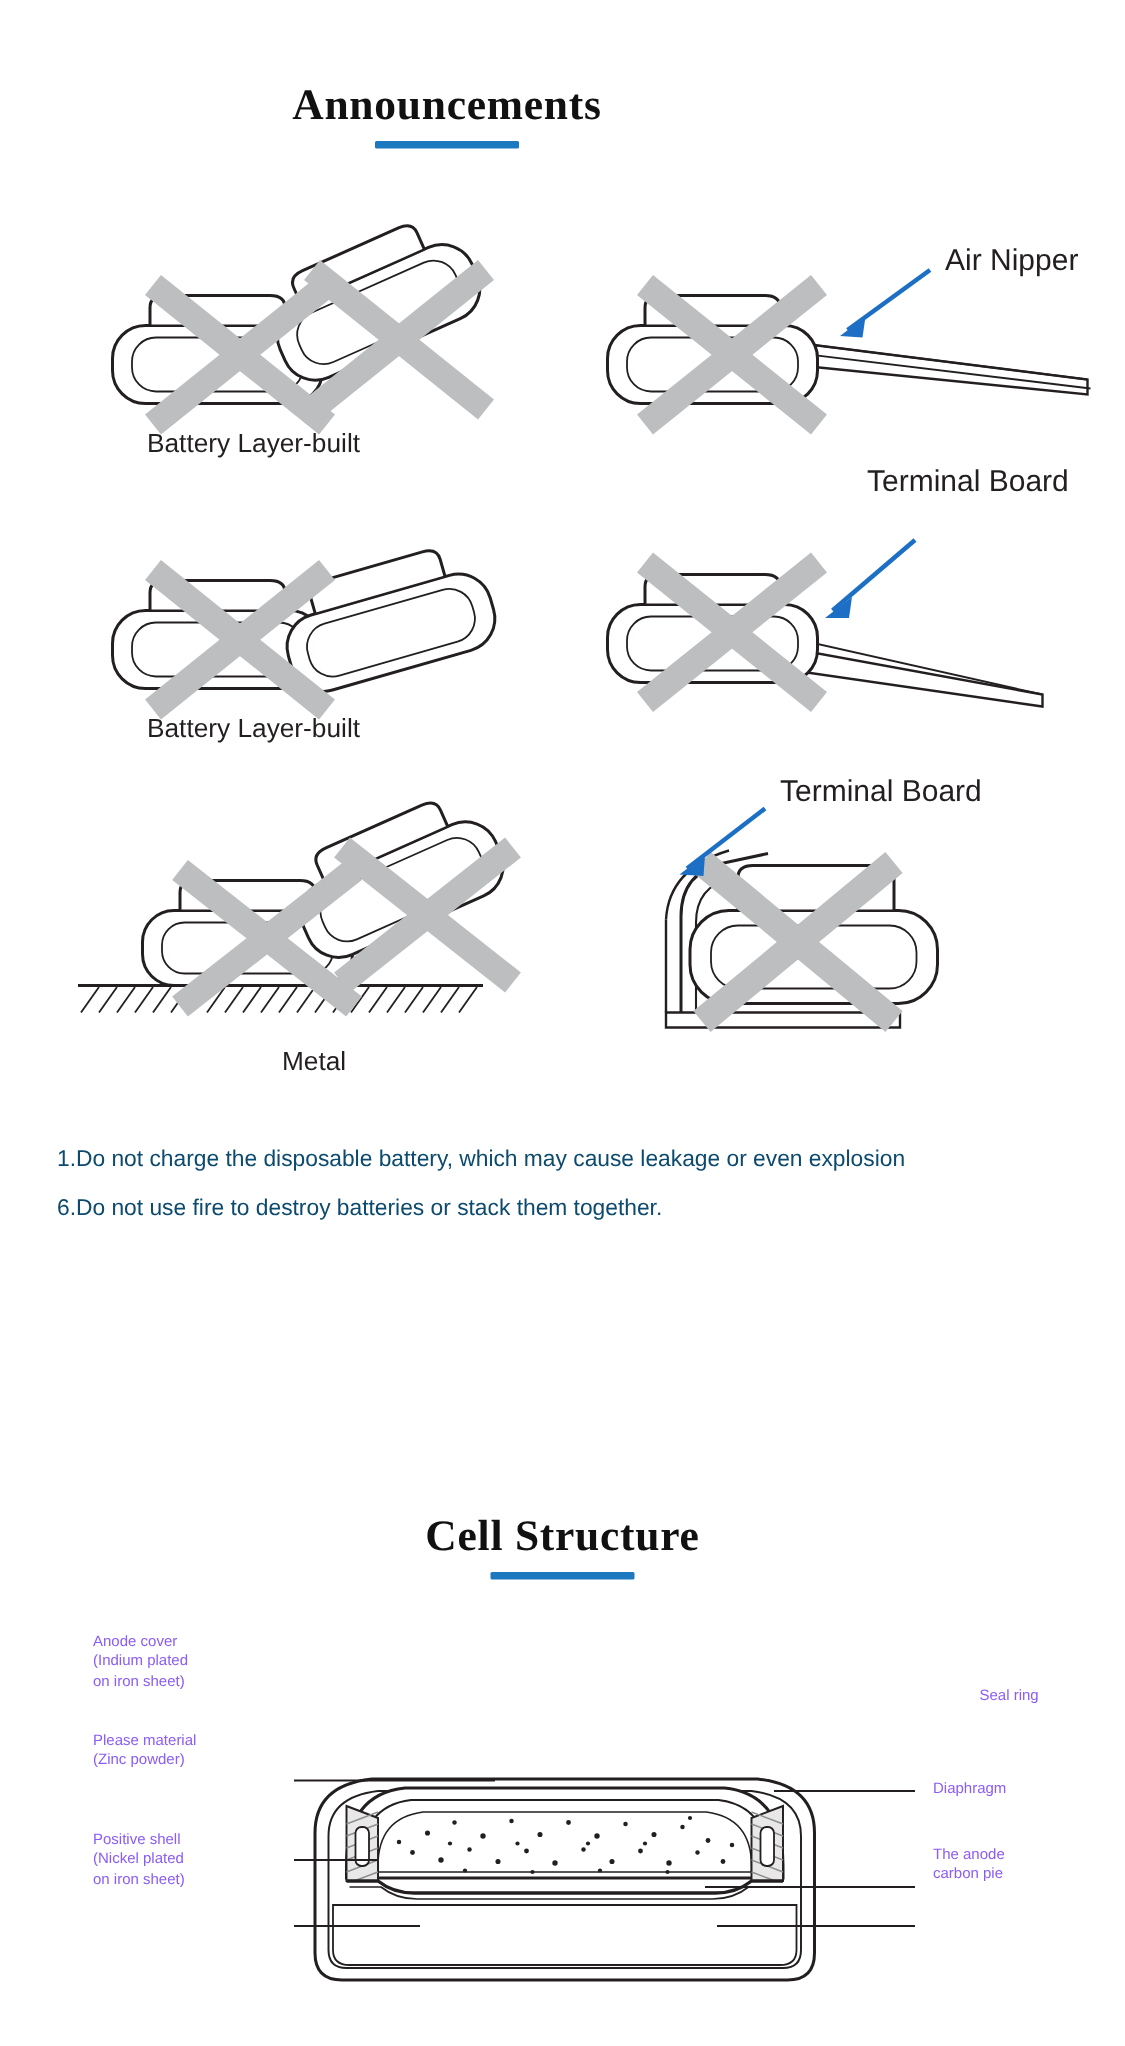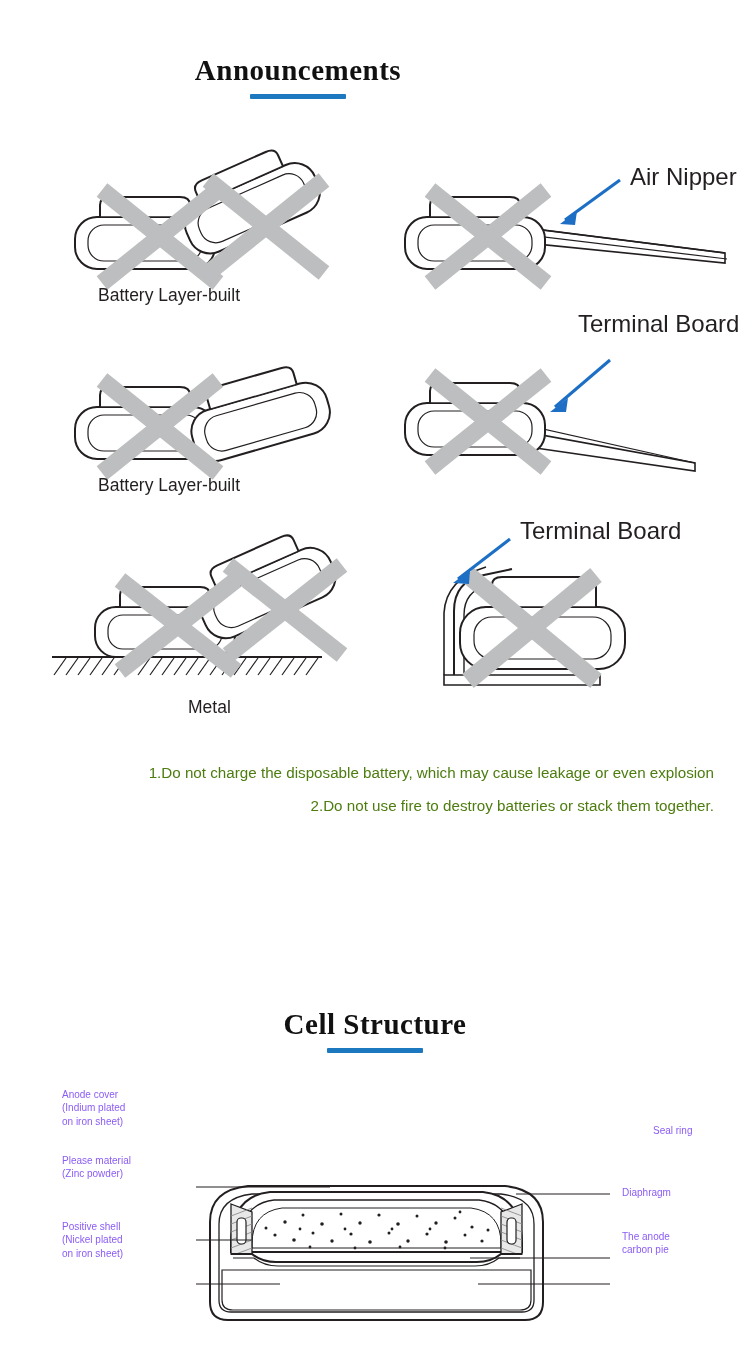--- a/index.html
+++ b/index.html
@@ -48,38 +48,37 @@
   .fig { position: absolute; }
   .fig-caption {
     position: absolute;
     font-size: 17.5px;
     color: #231f20;
     white-space: nowrap;
     text-align: center;
   }
   .label-text {
     position: absolute;
-    font-size: 24px;
+    font-size: 20px;
     color: #231f20;
     white-space: nowrap;
   }
 
   
   #notes {
     position: absolute;
     left: 38px;
     top: 762px;
     width: 676px;
   }
   #notes p {
     margin: 0 0 11px 0;
     font-size: 15.2px;
     line-height: 1.42;
-    color: #4d7c0f;
-    text-align: right;
+    color: #0c4a6e;
   }
 
   
   #cell-diagram {
     position: absolute;
     left: 0;
     top: 1072px;
     width: 750px;
     height: 270px;
   }
@@ -274,21 +273,21 @@
         <polygon points="53,60 70,47 69,61" fill="#1c6fc4"></polygon>
       </g>
     </svg>
     <div class="label-text" style="left:120px; top:-6px;">Terminal Board</div>
   </div>
 
 </div>
 
 <div id="notes">
   <p>1.Do not charge the disposable battery, which may cause leakage or even explosion</p>
-  <p>2.Do not use fire to destroy batteries or stack them together.</p>
+  <p>6.Do not use fire to destroy batteries or stack them together.</p>
 </div>
 
 <div id="cell-structure-title">
   <div class="section-title">Cell Structure</div>
   <div class="title-rule"></div>
 </div>
 
 <div id="cell-diagram">
 
   <svg width="750" height="270" viewBox="0 0 750 270">

